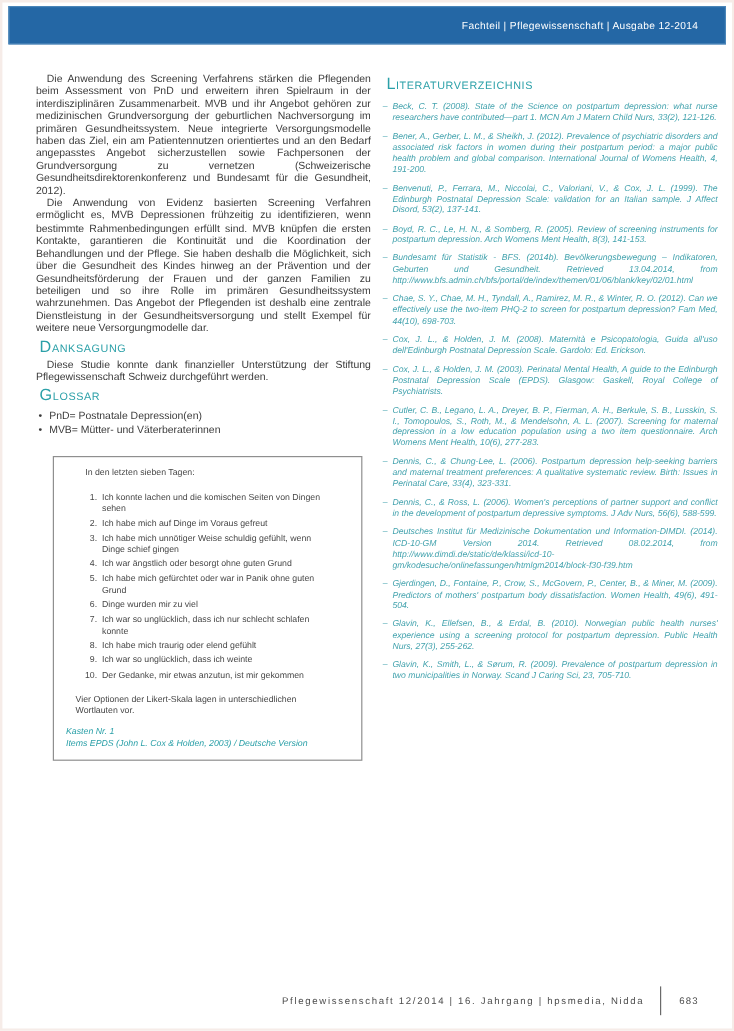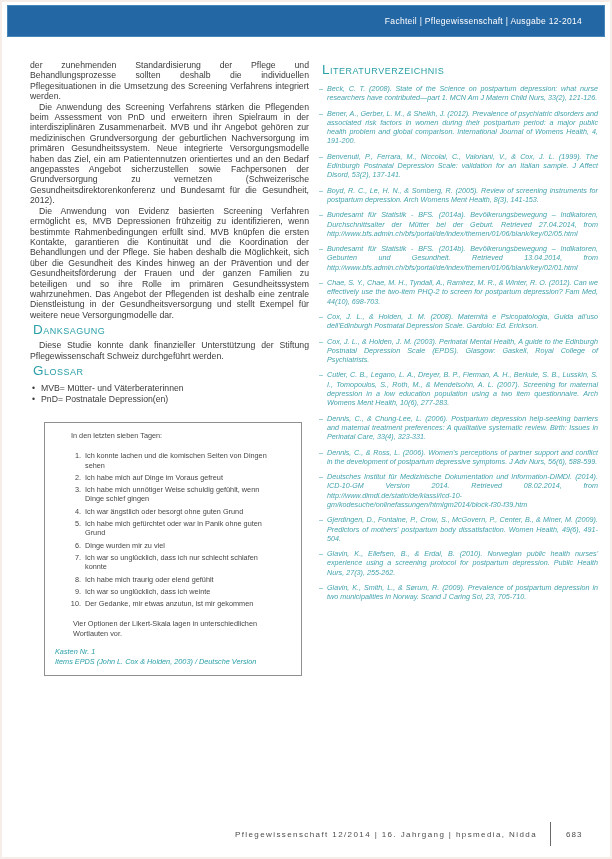--- a/index.html
+++ b/index.html
@@ -54,21 +54,21 @@
   
   .epds-box{
     margin-top:16px;margin-left:14px;width:258px;box-sizing:border-box;
     border:1px solid #8f8f8f;
     padding:8px 10px 9px;
     font-size:7.3px;color:#474747;
   }
   .epds-intro{margin:0 16px 3px;line-height:9.3px;}
   .epds-box ol{margin:11px;padding-left:17px;}
   .epds-box ol li{line-height:9.3px;margin-bottom:3px;padding-left:2px;}
-  .epds-note{margin:9px 18px 0;line-height:9.3px;}
+  .epds-note{margin:9px 8px 0;line-height:9.3px;}
   .epds-caption{margin:9px 0 0;font-style:italic;color:var(--c-accent);line-height:9.5px;}
   .epds-caption .cap-line{display:block;}
   
   .ref-list{list-style:none;margin:7px 0 0;padding:0;}
   .ref-list li{
     position:relative;padding-left:8px;margin-bottom:6px;
     font-size:7.2px;line-height:9.3px;font-style:italic;
     color:var(--c-reference);text-align:justify;
   }
   .ref-list li::before{content:"–";position:absolute;left:0;top:0;}
@@ -86,31 +86,30 @@
 </head>
 <body>
 
 <div class="header-bar">
   <span class="bar-text">Fachteil | Pflegewissenschaft | Ausgabe 12-2014</span>
 </div>
 
 <div class="content">
 
   <div class="col">
-    <p class="body-p">der zunehmenden Standardisierung der Pflege und Behandlungsprozesse sollten deshalb die individuellen Pflegesituationen in die Umsetzung des Screening Verfahrens integriert werden.</p>
     <p class="body-p indent mt-para">Die Anwendung des Screening Verfahrens stärken die Pflegenden beim Assessment von PnD und erweitern ihren Spielraum in der interdisziplinären Zusammenarbeit. MVB und ihr Angebot gehören zur medizinischen Grundversorgung der geburtlichen Nachversorgung im primären Gesundheitssystem. Neue integrierte Versorgungsmodelle haben das Ziel, ein am Patientennutzen orientiertes und an den Bedarf angepasstes Angebot sicherzustellen sowie Fachpersonen der Grundversorgung zu vernetzen (Schweizerische Gesundheitsdirektorenkonferenz und Bundesamt für die Gesundheit, 2012).</p>
     <p class="body-p indent mt-para">Die Anwendung von Evidenz basierten Screening Verfahren ermöglicht es, MVB Depressionen frühzeitig zu identifizieren, wenn bestimmte Rahmenbedingungen erfüllt sind. MVB knüpfen die ersten Kontakte, garantieren die Kontinuität und die Koordination der Behandlungen und der Pflege. Sie haben deshalb die Möglichkeit, sich über die Gesundheit des Kindes hinweg an der Prävention und der Gesundheitsförderung der Frauen und der ganzen Familien zu beteiligen und so ihre Rolle im primären Gesundheitssystem wahrzunehmen. Das Angebot der Pflegenden ist deshalb eine zentrale Dienstleistung in der Gesundheitsversorgung und stellt Exempel für weitere neue Versorgungmodelle dar.</p>
 
     <h2 class="section-title mt-sec">Danksagung</h2>
     <p class="body-p indent mt-para">Diese Studie konnte dank finanzieller Unterstützung der Stiftung Pflegewissenschaft Schweiz durchgeführt werden.</p>
 
     <h2 class="section-title mt-sec">Glossar</h2>
     <ul class="glossar-list">
+      <li>PnD= Postnatale Depression(en)</li>
       <li>MVB= Mütter- und Väterberaterinnen</li>
-      <li>PnD= Postnatale Depression(en)</li>
     </ul>
 
     <div class="epds-box">
       <p class="epds-intro">In den letzten sieben Tagen:</p>
       <ol>
         <li>Ich konnte lachen und die komischen Seiten von Dingen sehen</li>
         <li>Ich habe mich auf Dinge im Voraus gefreut</li>
         <li>Ich habe mich unnötiger Weise schuldig gefühlt, wenn Dinge schief gingen</li>
         <li>Ich war ängstlich oder besorgt ohne guten Grund</li>
         <li>Ich habe mich gefürchtet oder war in Panik ohne guten Grund</li>
@@ -128,21 +127,20 @@
     </div>
   </div>
 
   <div class="col">
     <h2 class="section-title">Literaturverzeichnis</h2>
     <ul class="ref-list">
       <li>Beck, C. T. (2008). State of the Science on postpartum depression: what nurse researchers have contributed—part 1. MCN Am J Matern Child Nurs, 33(2), 121-126.</li>
       <li>Bener, A., Gerber, L. M., &amp; Sheikh, J. (2012). Prevalence of psychiatric disorders and associated risk factors in women during their postpartum period: a major public health problem and global comparison. International Journal of Womens Health, 4, 191-200.</li>
       <li>Benvenuti, P., Ferrara, M., Niccolai, C., Valoriani, V., &amp; Cox, J. L. (1999). The Edinburgh Postnatal Depression Scale: validation for an Italian sample. J Affect Disord, 53(2), 137-141.</li>
       <li>Boyd, R. C., Le, H. N., &amp; Somberg, R. (2005). Review of screening instruments for postpartum depression. Arch Womens Ment Health, 8(3), 141-153.</li>
-      <li>Bundesamt für Statistik - BFS. (2014a). Bevölkerungsbewegung – Indikatoren, Durchschnittsalter der Mütter bei der Geburt. Retrieved 27.04.2014, from http://www.bfs.admin.ch/bfs/portal/de/index/themen/01/06/blank/key/02/05.html</li>
       <li>Bundesamt für Statistik - BFS. (2014b). Bevölkerungsbewegung – Indikatoren, Geburten und Gesundheit. Retrieved 13.04.2014, from http://www.bfs.admin.ch/bfs/portal/de/index/themen/01/06/blank/key/02/01.html</li>
       <li>Chae, S. Y., Chae, M. H., Tyndall, A., Ramirez, M. R., &amp; Winter, R. O. (2012). Can we effectively use the two-item PHQ-2 to screen for postpartum depression? Fam Med, 44(10), 698-703.</li>
       <li>Cox, J. L., &amp; Holden, J. M. (2008). Maternità e Psicopatologia, Guida all'uso dell'Edinburgh Postnatal Depression Scale. Gardolo: Ed. Erickson.</li>
       <li>Cox, J. L., &amp; Holden, J. M. (2003). Perinatal Mental Health, A guide to the Edinburgh Postnatal Depression Scale (EPDS). Glasgow: Gaskell, Royal College of Psychiatrists.</li>
       <li>Cutler, C. B., Legano, L. A., Dreyer, B. P., Fierman, A. H., Berkule, S. B., Lusskin, S. I., Tomopoulos, S., Roth, M., &amp; Mendelsohn, A. L. (2007). Screening for maternal depression in a low education population using a two item questionnaire. Arch Womens Ment Health, 10(6), 277-283.</li>
       <li>Dennis, C., &amp; Chung-Lee, L. (2006). Postpartum depression help-seeking barriers and maternal treatment preferences: A qualitative systematic review. Birth: Issues in Perinatal Care, 33(4), 323-331.</li>
       <li>Dennis, C., &amp; Ross, L. (2006). Women's perceptions of partner support and conflict in the development of postpartum depressive symptoms. J Adv Nurs, 56(6), 588-599.</li>
       <li>Deutsches Institut für Medizinische Dokumentation und Information-DIMDI. (2014). ICD-10-GM Version 2014. Retrieved 08.02.2014, from http://www.dimdi.de/static/de/klassi/icd-10-gm/kodesuche/onlinefassungen/htmlgm2014/block-f30-f39.htm</li>
       <li>Gjerdingen, D., Fontaine, P., Crow, S., McGovern, P., Center, B., &amp; Miner, M. (2009). Predictors of mothers' postpartum body dissatisfaction. Women Health, 49(6), 491-504.</li>
       <li>Glavin, K., Ellefsen, B., &amp; Erdal, B. (2010). Norwegian public health nurses' experience using a screening protocol for postpartum depression. Public Health Nurs, 27(3), 255-262.</li>

